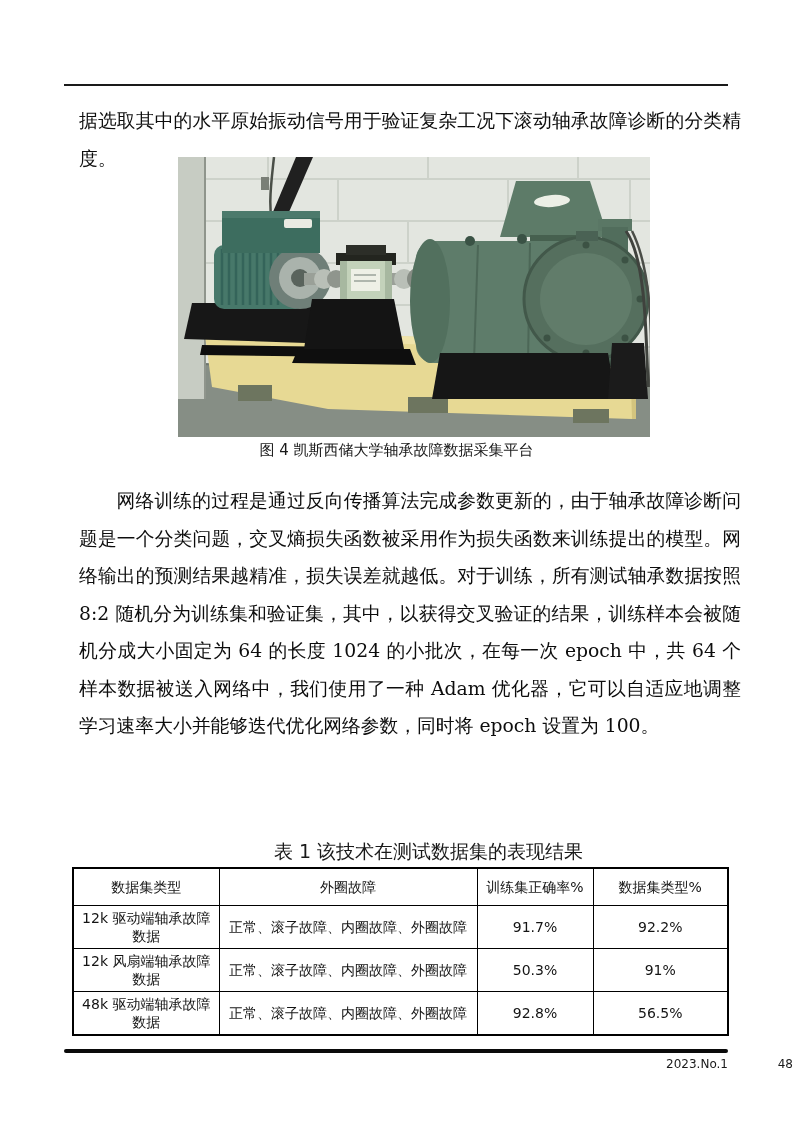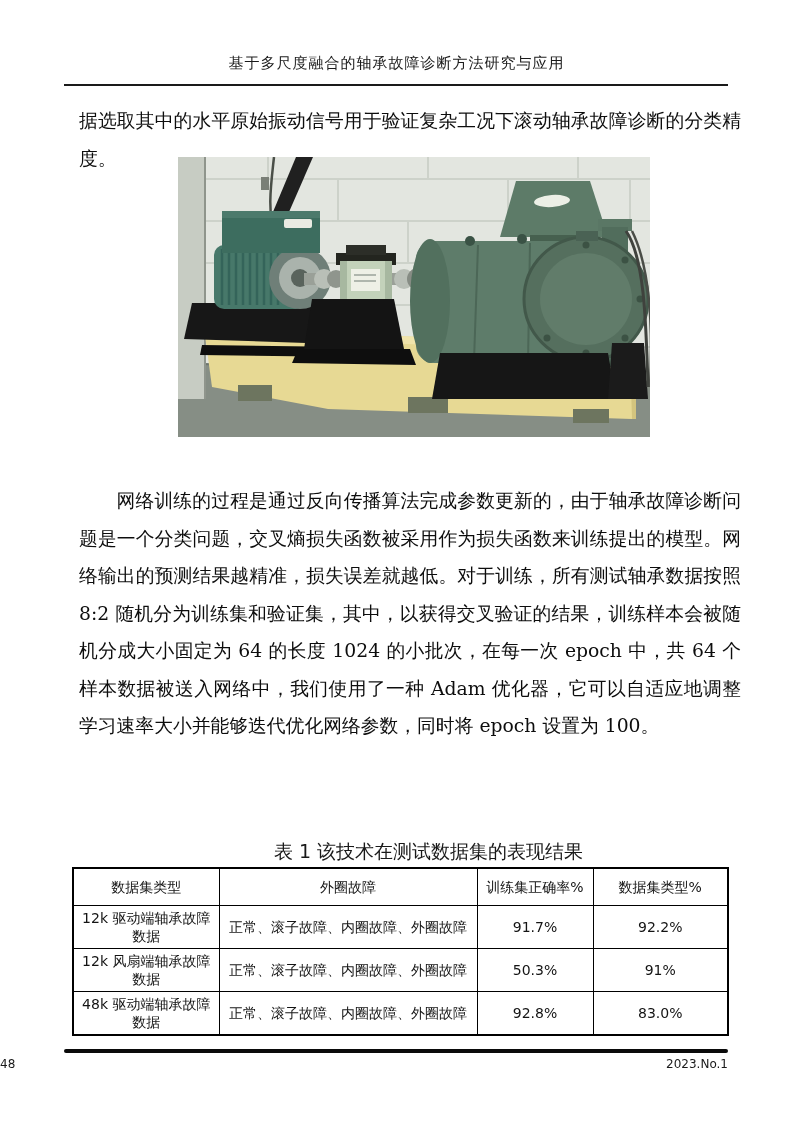--- a/index.html
+++ b/index.html
@@ -37,34 +37,33 @@
   table.results th,table.results td{
     border:1px solid #000;text-align:center;vertical-align:middle;
     font-weight:normal;line-height:18px;padding:2px 2px;
   }
   table.results{border:2px solid #000;}
   table.results th{height:32px;margin-top:43px;}
   table.results td{height:38px;}
   table.results td.c1{padding:2px 5px;}
   .footer-rule{top:1049px;left:64px;width:664px;height:4px;background:#0a0a0a;border-radius:2px;}
   .page-number{
-    top:1057px;left:0;width:793px;text-align:left;font-size:12px;
+    top:1057px;left:0;width:793px;text-align:right;font-size:12px;
     font-family:"DejaVu Sans","Liberation Sans",sans-serif;color:#1a1a1a;
   }
   .issue{
     top:1057px;right:65px;font-size:12px;
     font-family:"DejaVu Sans","Liberation Sans",sans-serif;color:#1a1a1a;
   }
 </style>
 </head>
 <body>
 
 <div class="page">
 
-  <div class="abs header-title">基于多尺度融合的轴承故障诊断方法研究与应用</div>
   <div class="abs header-rule"></div>
 
   <p class="abs body-text intro">据选取其中的水平原始振动信号用于验证复杂工况下滚动轴承故障诊断的分类精度。</p>
 
   <div class="abs figure-wrap">
     <svg width="472" height="280" viewBox="0 0 472 280" xmlns="http://www.w3.org/2000/svg">
 
       <rect width="472" height="280" fill="#e3e6e0"></rect>
       <g stroke="#cdd2ca" stroke-width="2">
         <line x1="28" y1="22" x2="472" y2="22"></line>
@@ -172,20 +171,21 @@
         <rect x="398" y="74" width="22" height="10" fill="#4a6254"></rect>
         <rect x="398" y="198" width="22" height="12" fill="#4a6254"></rect>
         <polygon points="262,196 430,196 438,242 254,242" fill="#161616"></polygon>
         <polygon points="434,186 466,186 470,242 430,242" fill="#1b1b1b"></polygon>
         <path d="M448,74 C466,100 468,160 470,230" stroke="#3f423d" stroke-width="3" fill="none"></path>
         <path d="M454,74 C472,110 475,170 472,230" stroke="#4a4d47" stroke-width="2.5" fill="none"></path>
       </g>
     </svg>
   </div>
 
+  <div class="abs fig-caption">图 4 凯斯西储大学轴承故障数据采集平台</div>
 
   <p class="abs body-text para-2">网络训练的过程是通过反向传播算法完成参数更新的，由于轴承故障诊断问题是一个分类问题，交叉熵损失函数被采用作为损失函数来训练提出的模型。网络输出的预测结果越精准，损失误差就越低。对于训练，所有测试轴承数据按照 8:2 随机分为训练集和验证集，其中，以获得交叉验证的结果，训练样本会被随机分成大小固定为 64 的长度 1024 的小批次，在每一次 epoch 中，共 64 个样本数据被送入网络中，我们使用了一种 Adam 优化器，它可以自适应地调整学习速率大小并能够迭代优化网络参数，同时将 epoch 设置为 100。</p>
 
   <div class="abs tab-caption">表 1 该技术在测试数据集的表现结果</div>
 
   <table class="results">
     <colgroup>
       <col style="width:146px">
         <col style="width:258px">
         <col style="width:116px">
@@ -209,21 +209,21 @@
       <tr>
         <td class="c1">12k 风扇端轴承故障数据</td>
         <td>正常、滚子故障、内圈故障、外圈故障</td>
         <td>50.3%</td>
         <td>91%</td>
       </tr>
       <tr>
         <td class="c1">48k 驱动端轴承故障数据</td>
         <td>正常、滚子故障、内圈故障、外圈故障</td>
         <td>92.8%</td>
-        <td>83.0%</td>
+        <td>56.5%</td>
       </tr>
     </tbody>
   </table>
 
   <div class="abs footer-rule"></div>
   <div class="abs page-number">48</div>
   <div class="abs issue">2023.No.1</div>
 
 </div>
 

